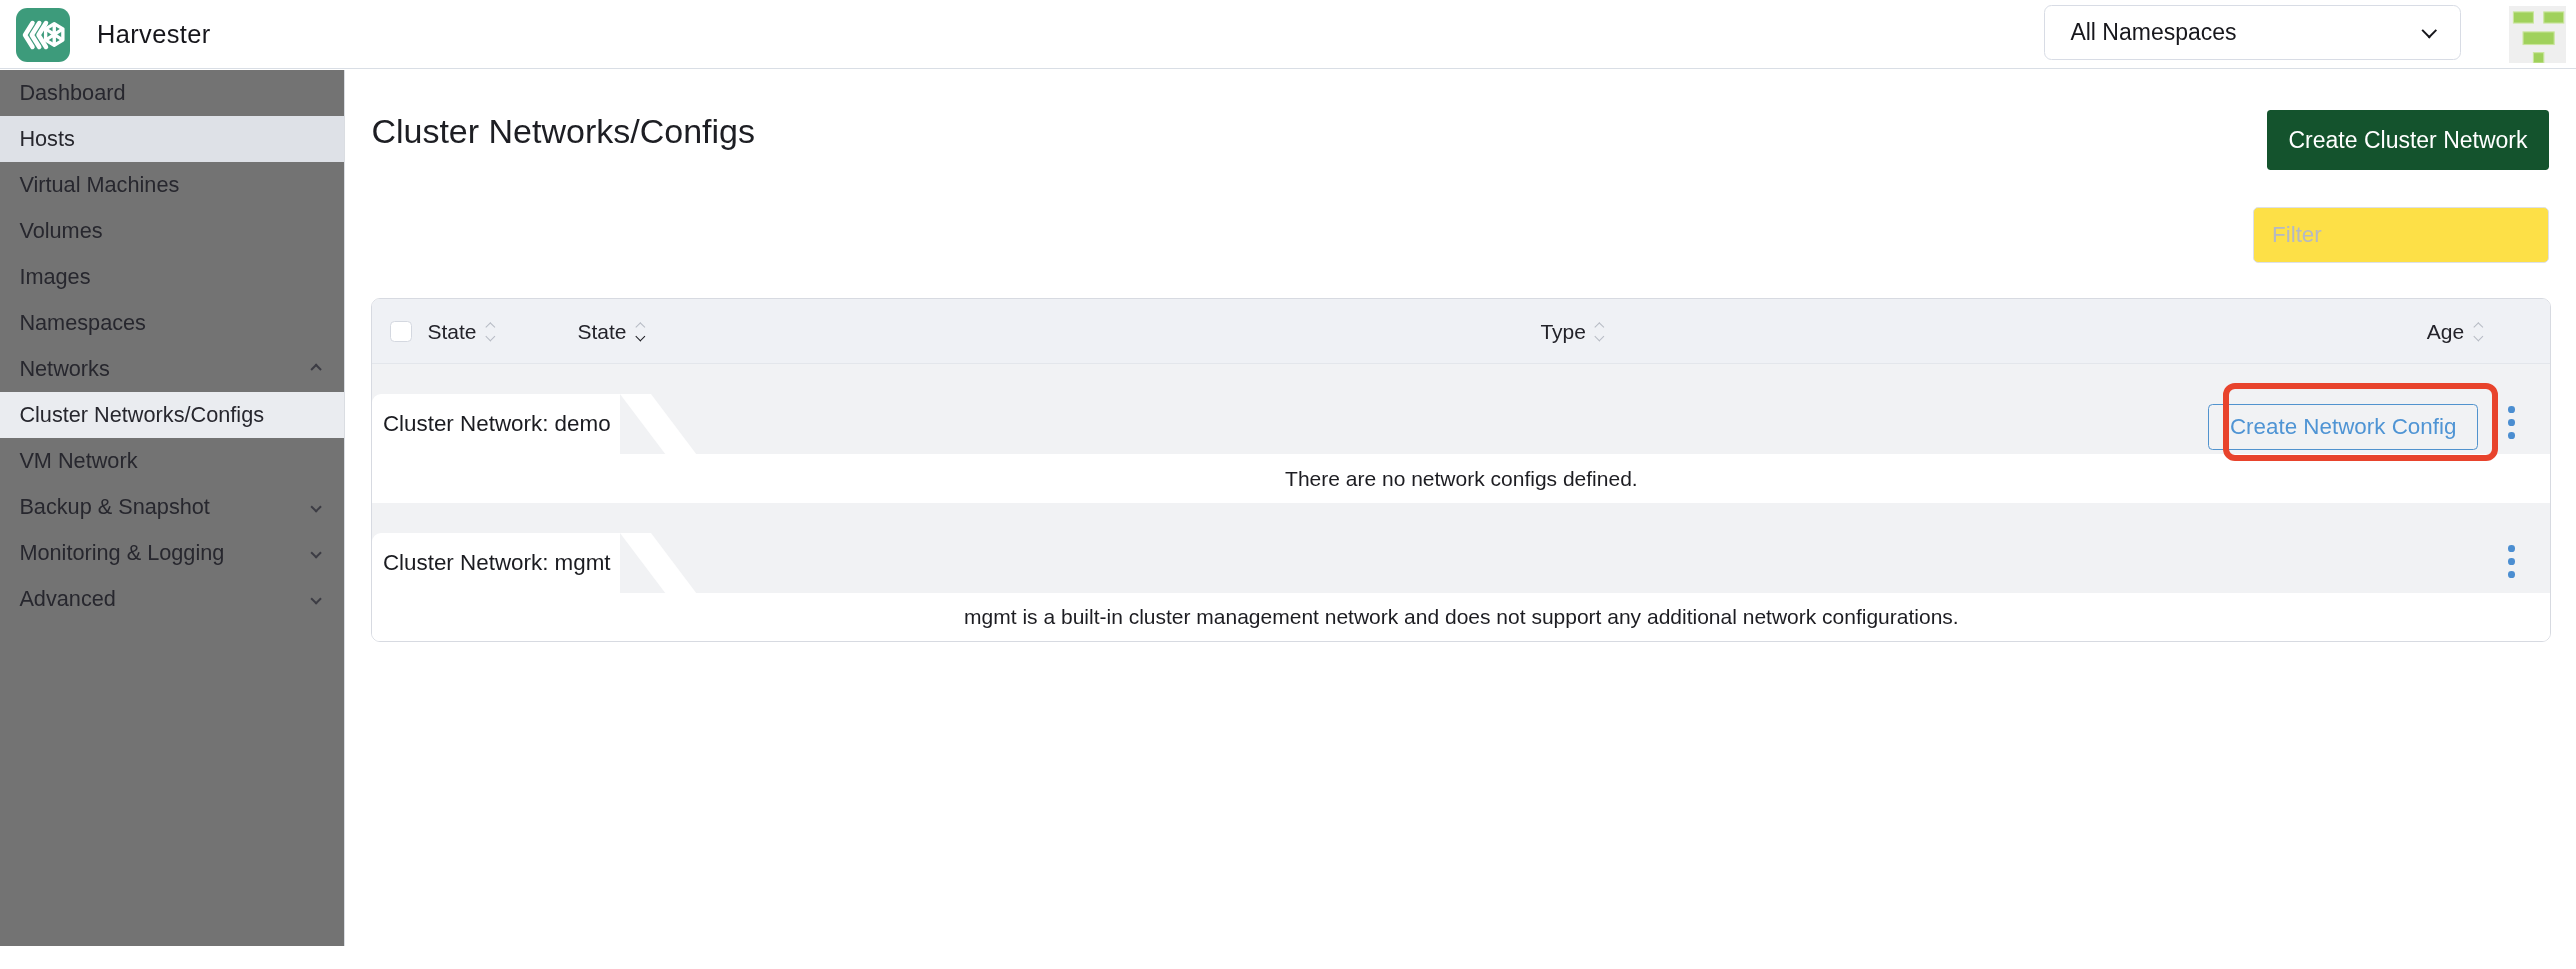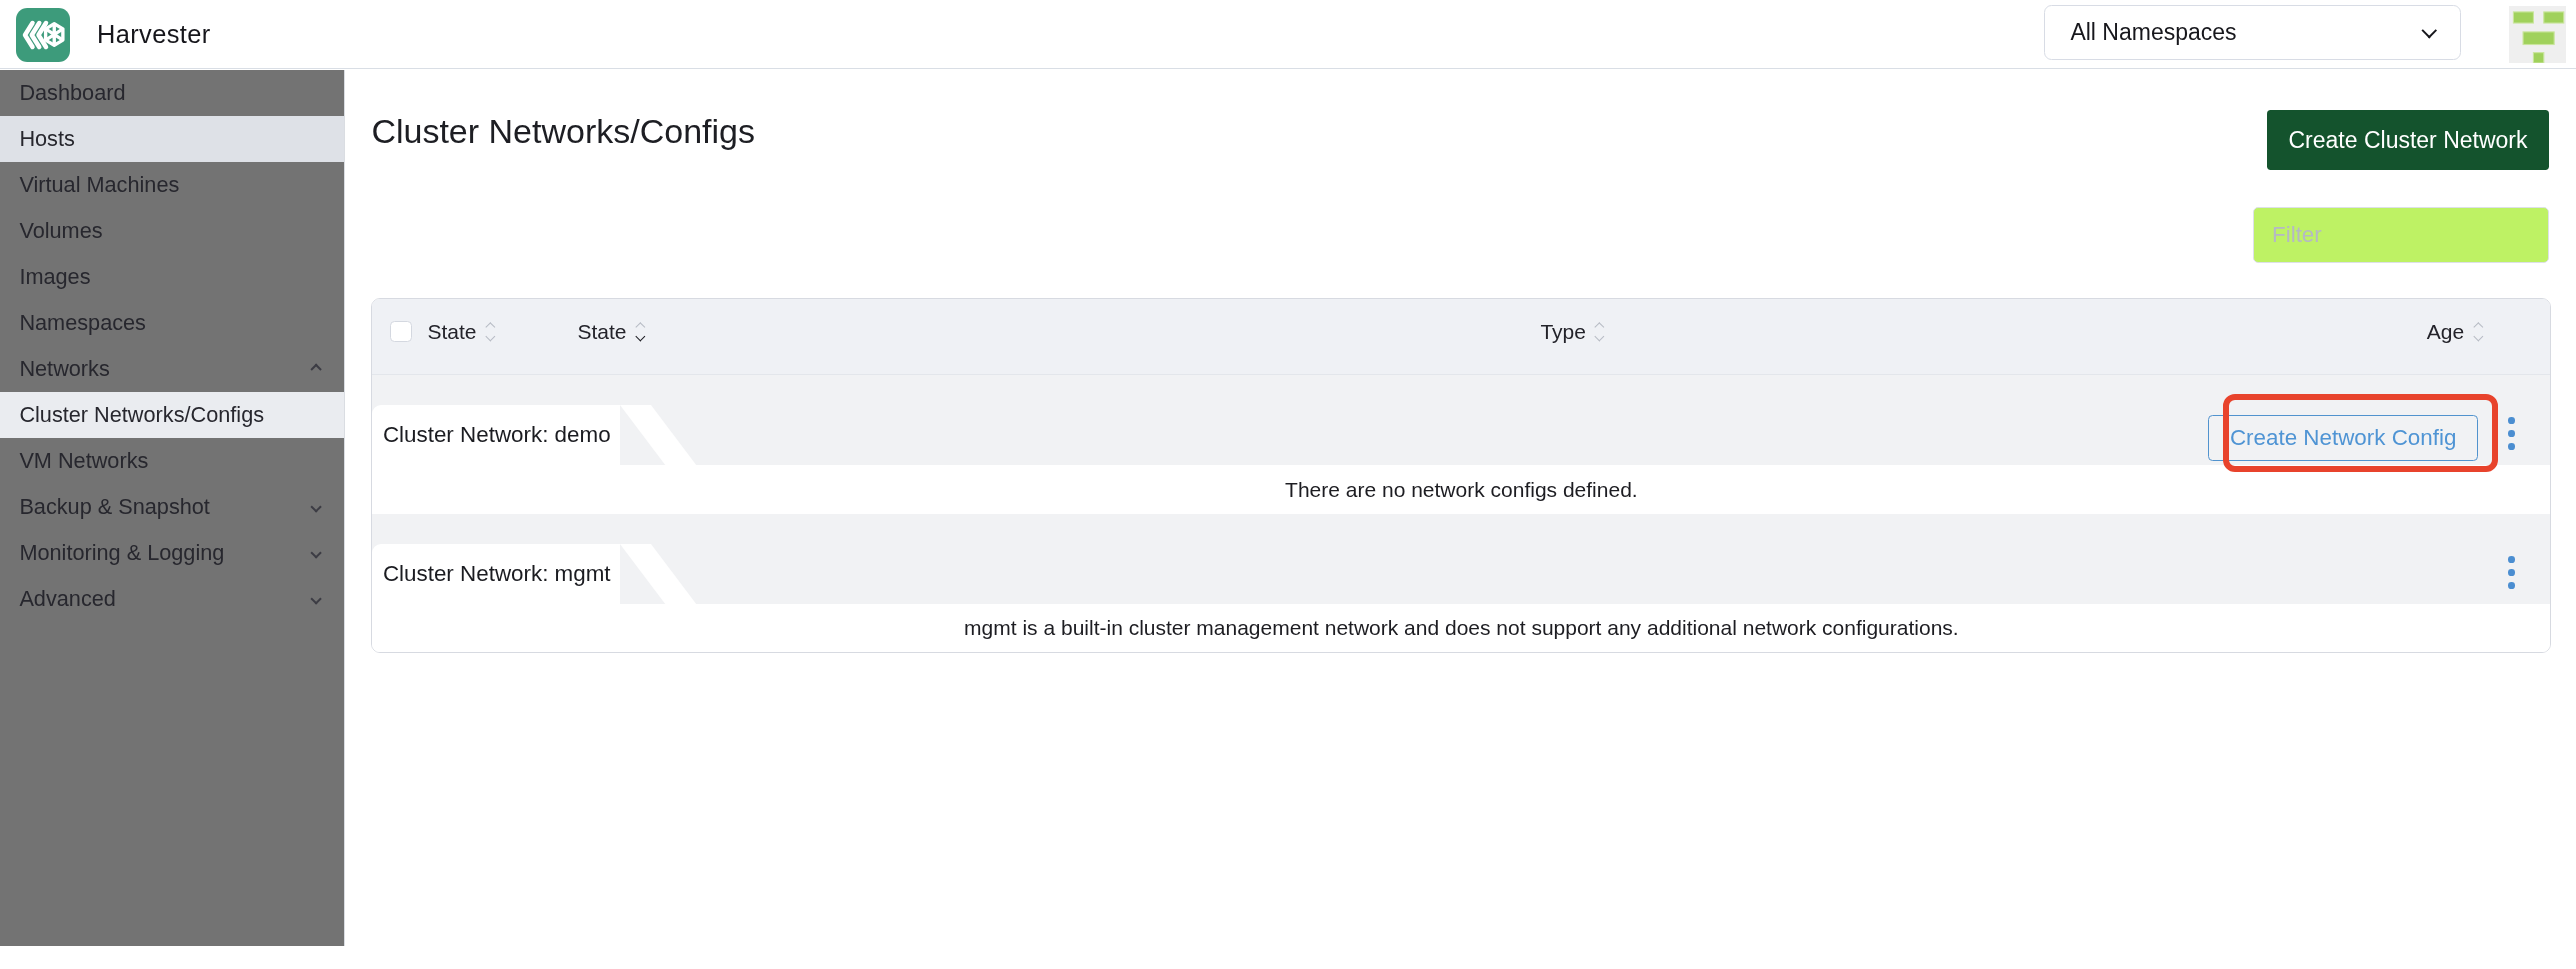--- a/index.html
+++ b/index.html
@@ -35,28 +35,28 @@
 
   
   .main { position:absolute; left:346px; top:70px; width:2230px; height:899px; background:#fff; }
   .page-title { position:absolute; left:25.4px; top:42px; font-size:34px;
     font-weight:400; color:#1d1e23; }
   .btn-primary { position:absolute; left:1921px; top:40px; width:282px; height:60px;
     background:#14532d; color:#fff; font-size:23px; border:none; border-radius:3.7px;
     display:flex; align-items:center; justify-content:center; cursor:pointer;
     font-family:inherit; }
   .filter-box { position:absolute; left:1907px; top:137px; width:296px; height:56px;
-    border:1.5px solid #dde0e8; border-radius:5.2px; background:#bef264;
+    border:1.5px solid #dde0e8; border-radius:5.2px; background:#fde047;
     font-size:22.4px; color:#3a3a42; padding:0 18px; font-family:inherit; outline:none; }
   .filter-box::placeholder { color:#b5b9c4; }
 
   
   .table { position:absolute; left:25.4px; top:228px; width:2180px;
     border:1.5px solid #d7dae1; border-radius:9px; background:#fff; }
-  .thead { position:relative; height:76px; background:#eff1f5;
+  .thead { position:relative; height:65px; background:#eff1f5;
     border-bottom:0.7px solid #e3e6eb; border-radius:7.5px 7.5px 0 0; }
   .cb { position:absolute; left:18px; top:21.7px; width:21.7px; height:21.7px;
     background:#fff; border:1.5px solid #d4d8e0; border-radius:4.5px; cursor:pointer; }
   .col { position:absolute; top:0; height:65px; display:flex; align-items:center;
     gap:10.5px; font-size:21px; color:#23232a; cursor:pointer; }
   .col-state { left:55px; } .col-name { left:205px; }
   .col-type { left:1168px; } .col-age { right:69px; }
   .sorter { display:flex; flex-direction:column; gap:3.7px; margin-top:1.5px; }
   .sc { width:6.7px; height:6.7px; border-right:1.9px solid #b7bbc4;
     border-bottom:1.9px solid #b7bbc4; }
@@ -145,21 +145,21 @@
       <span>Namespaces</span>
     </div>
   <div class="side-item">
     <span>Networks</span>
     <span class="chev up"></span>
   </div>
   <div class="side-item sel">
       <span>Cluster Networks/Configs</span>
     </div>
   <div class="side-item">
-      <span>VM Networks</span>
+      <span>VM Network</span>
     </div>
   <div class="side-item">
     <span>Backup &amp; Snapshot</span>
     <span class="chev down"></span>
   </div>
   <div class="side-item">
     <span>Monitoring &amp; Logging</span>
     <span class="chev down"></span>
   </div>
   <div class="side-item">

